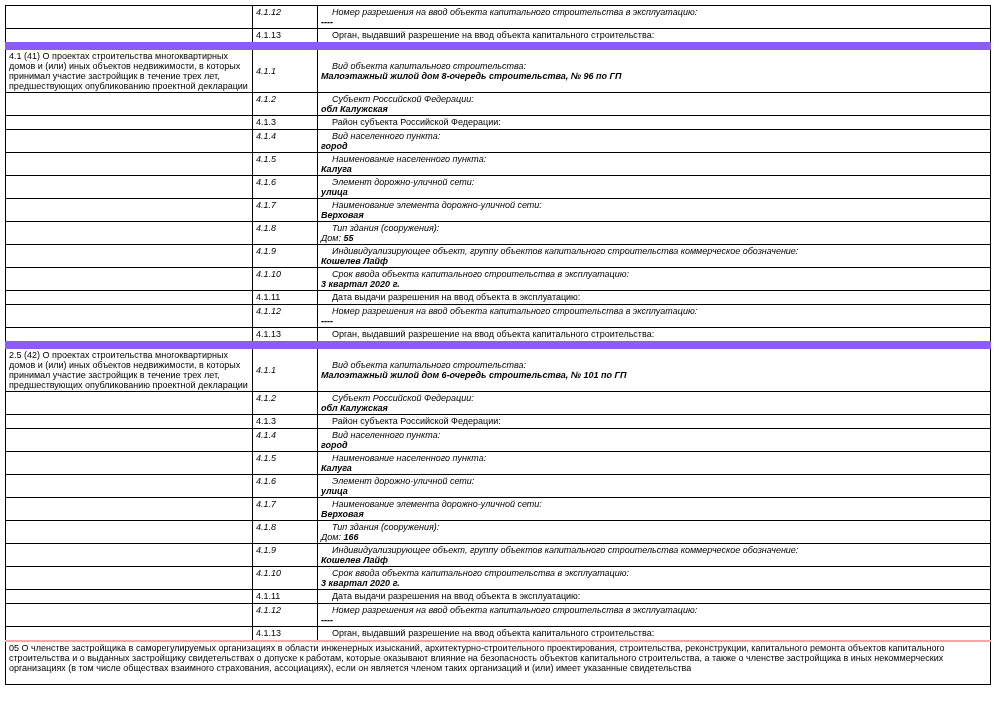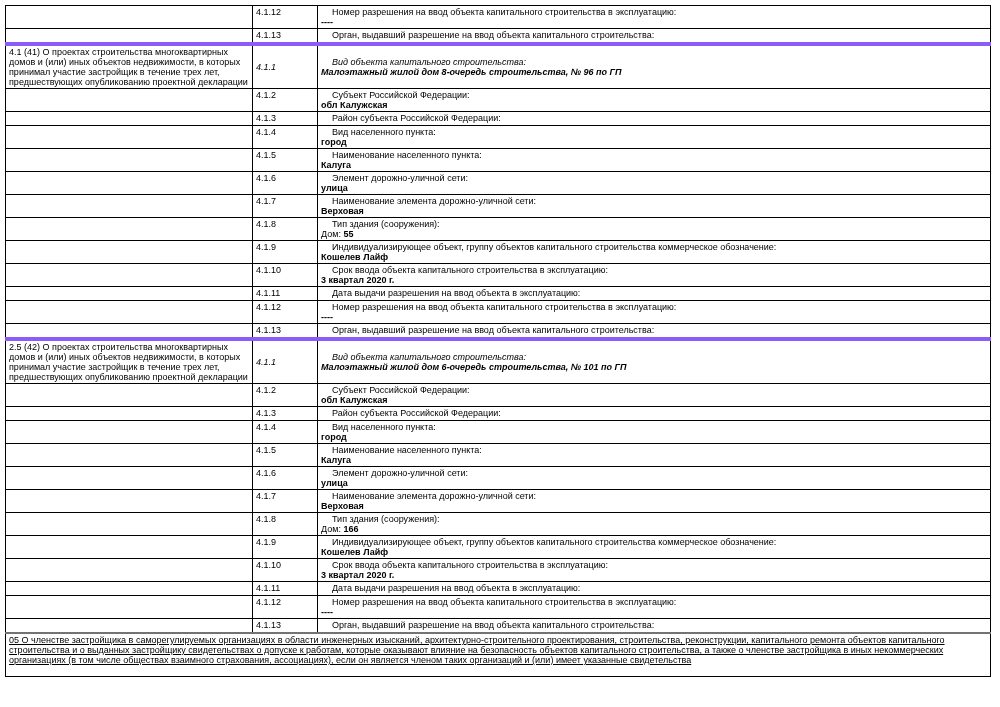--- a/index.html
+++ b/index.html
@@ -29,24 +29,24 @@
     color: #000;
     padding: 1px 3px;
     vertical-align: top;
     overflow: hidden;
     word-wrap: break-word;
   }
   td.c-desc { }
   td.c-num { vertical-align: middle; }
   td.c-val { }
   tr.h1 > td { height: 11px; margin-top: 10px; }
-  tr.h2 > td { height: 20px; }
+  tr.h2 > td { height: 20px; font-style: italic; }
   tr.hs > td.c-num, tr.hs > td.c-val { vertical-align: middle; font-style: italic; }
-  tr.section-start > td { border-top: 4px solid #8b5cf6; }
-  tr.footer-row > td { border-top: 2px solid #737373; height: 40px; text-decoration: underline; }
+  tr.section-start > td { border-top: 8px solid #8b5cf6; }
+  tr.footer-row > td { border-top: 2px solid #fca5a5; height: 40px; }
   .val-line b { font-weight: bold; }
   .lbl { display: block; padding-left: 11px; }
 </style>
 </head>
 <body>
 
 <div class="page">
   <table class="decl">
     <colgroup>
       <col style="width:247px">

